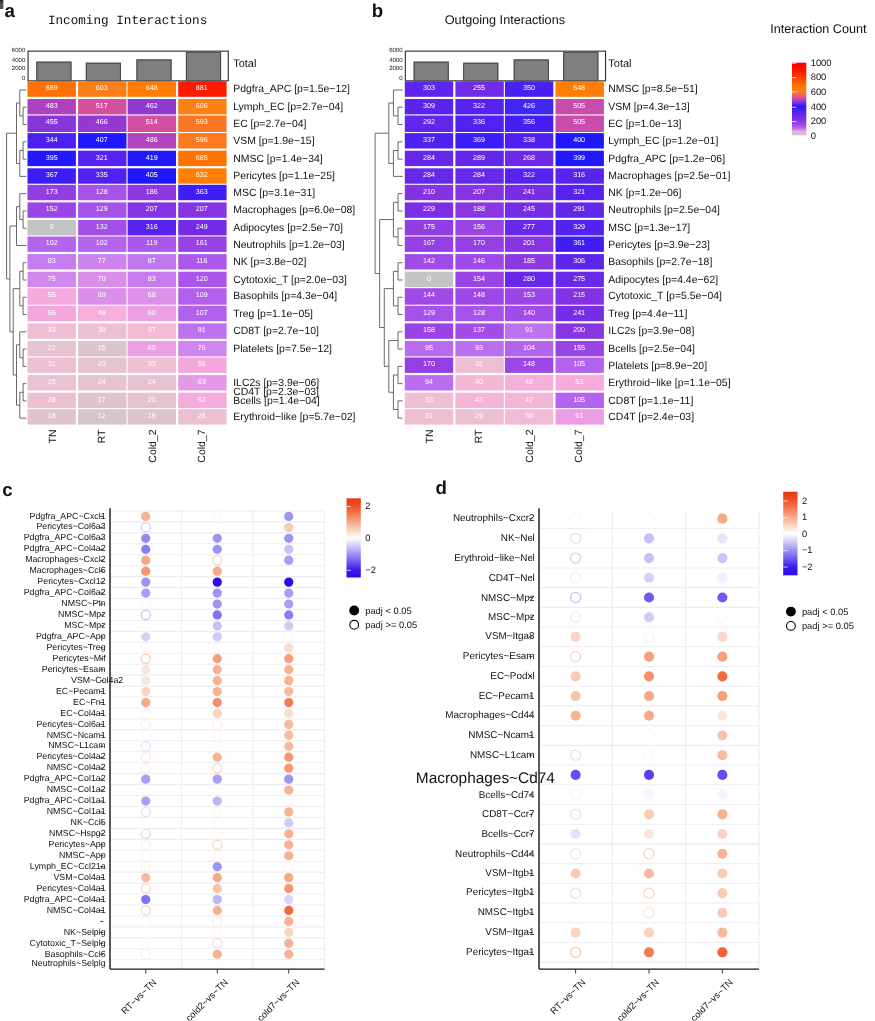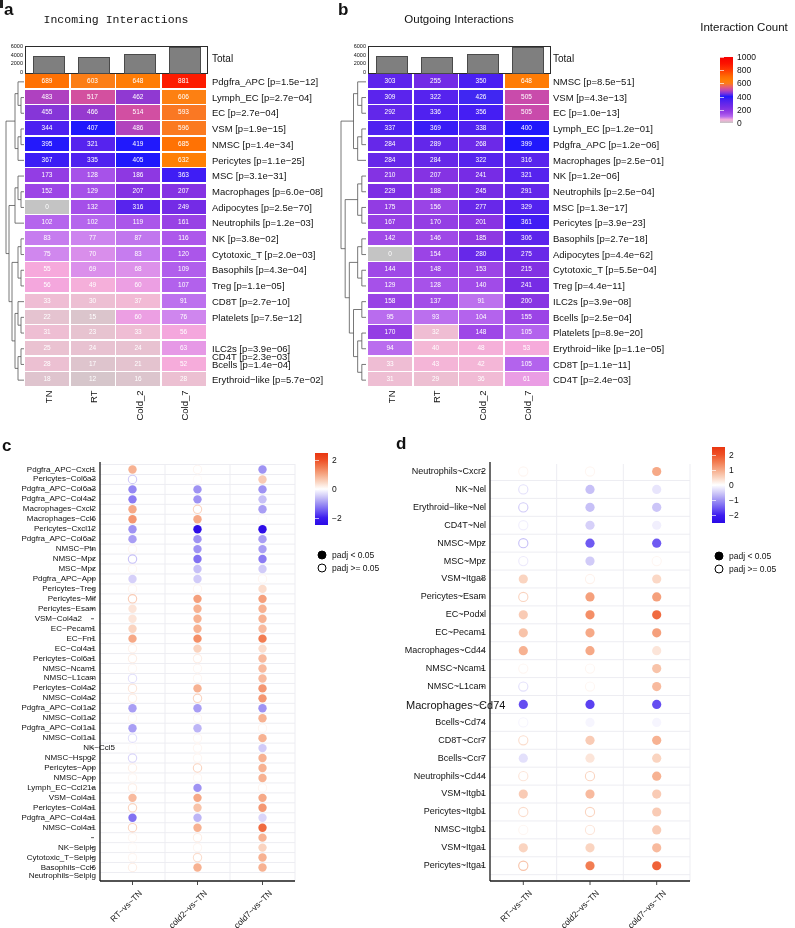--- a/index.html
+++ b/index.html
@@ -511,34 +511,34 @@
     <div class="dotlab" style="left: 0px; top: 514.29px; width: 96px; font-size: 8px;">Macrophages~Ccl6</div>
     <div class="dotlab" style="left: 0px; top: 524.24px; width: 96px; font-size: 8px;">Pericytes~Cxcl12</div>
     <div class="dotlab" style="left: 0px; top: 534.19px; width: 96px; font-size: 8px;">Pdgfra_APC~Col6a2</div>
     <div class="dotlab" style="left: 0px; top: 544.14px; width: 96px; font-size: 8px;">NMSC~Ptn</div>
     <div class="dotlab" style="left: 0px; top: 554.09px; width: 96px; font-size: 8px;">NMSC~Mpz</div>
     <div class="dotlab" style="left: 0px; top: 564.04px; width: 96px; font-size: 8px;">MSC~Mpz</div>
     <div class="dotlab" style="left: 0px; top: 573.99px; width: 96px; font-size: 8px;">Pdgfra_APC~App</div>
     <div class="dotlab" style="left: 0px; top: 583.94px; width: 96px; font-size: 8px;">Pericytes~Treg</div>
     <div class="dotlab" style="left: 0px; top: 593.89px; width: 96px; font-size: 8px;">Pericytes~Mif</div>
     <div class="dotlab" style="left: 0px; top: 603.84px; width: 96px; font-size: 8px;">Pericytes~Esam</div>
-    <div class="dotlab" style="left: 0px; top: 613.79px; width: 82px; font-size: 8px;">VSM~Col4a2</div>
+    <div class="dotlab" style="left: 0px; top: 613.79px; width: 112px; font-size: 8px;">VSM~Col4a2</div>
     <div class="dotlab" style="left: 0px; top: 623.74px; width: 96px; font-size: 8px;">EC~Pecam1</div>
     <div class="dotlab" style="left: 0px; top: 633.69px; width: 96px; font-size: 8px;">EC~Fn1</div>
     <div class="dotlab" style="left: 0px; top: 643.64px; width: 96px; font-size: 8px;">EC~Col4a1</div>
     <div class="dotlab" style="left: 0px; top: 653.59px; width: 96px; font-size: 8px;">Pericytes~Col6a1</div>
     <div class="dotlab" style="left: 0px; top: 663.54px; width: 96px; font-size: 8px;">NMSC~Ncam1</div>
     <div class="dotlab" style="left: 0px; top: 673.49px; width: 96px; font-size: 8px;">NMSC~L1cam</div>
     <div class="dotlab" style="left: 0px; top: 683.44px; width: 96px; font-size: 8px;">Pericytes~Col4a2</div>
     <div class="dotlab" style="left: 0px; top: 693.39px; width: 96px; font-size: 8px;">NMSC~Col4a2</div>
     <div class="dotlab" style="left: 0px; top: 703.34px; width: 96px; font-size: 8px;">Pdgfra_APC~Col1a2</div>
     <div class="dotlab" style="left: 0px; top: 713.29px; width: 96px; font-size: 8px;">NMSC~Col1a2</div>
     <div class="dotlab" style="left: 0px; top: 723.24px; width: 96px; font-size: 8px;">Pdgfra_APC~Col1a1</div>
     <div class="dotlab" style="left: 0px; top: 733.19px; width: 96px; font-size: 8px;">NMSC~Col1a1</div>
-    <div class="dotlab" style="left: 0px; top: 743.14px; width: 115px; font-size: 8px;">NK~Ccl5</div>
+    <div class="dotlab" style="left: 0px; top: 743.14px; width: 96px; font-size: 8px;">NK~Ccl5</div>
     <div class="dotlab" style="left: 0px; top: 753.09px; width: 96px; font-size: 8px;">NMSC~Hspg2</div>
     <div class="dotlab" style="left: 0px; top: 763.04px; width: 96px; font-size: 8px;">Pericytes~App</div>
     <div class="dotlab" style="left: 0px; top: 772.99px; width: 96px; font-size: 8px;">NMSC~App</div>
     <div class="dotlab" style="left: 0px; top: 782.94px; width: 96px; font-size: 8px;">Lymph_EC~Ccl21a</div>
     <div class="dotlab" style="left: 0px; top: 792.89px; width: 96px; font-size: 8px;">VSM~Col4a1</div>
     <div class="dotlab" style="left: 0px; top: 802.84px; width: 96px; font-size: 8px;">Pericytes~Col4a1</div>
     <div class="dotlab" style="left: 0px; top: 812.79px; width: 96px; font-size: 8px;">Pdgfra_APC~Col4a1</div>
     <div class="dotlab" style="left: 0px; top: 822.74px; width: 96px; font-size: 8px;">NMSC~Col4a1</div>
     <div class="dotlab" style="left: 0px; top: 871px; width: 96px; font-size: 8px;">Neutrophils~Selplg</div>
     <div class="dotlab" style="left: 0px; top: 842.64px; width: 96px; font-size: 8px;">NK~Selplg</div>
@@ -691,21 +691,21 @@
     <div class="dotlab" style="left: 390px; top: 519.68px; width: 96px; font-size: 9px;">CD4T~Ncl</div>
     <div class="dotlab" style="left: 390px; top: 537.6px; width: 96px; font-size: 9px;">NMSC~Mpz</div>
     <div class="dotlab" style="left: 390px; top: 555.52px; width: 96px; font-size: 9px;">MSC~Mpz</div>
     <div class="dotlab" style="left: 390px; top: 573.44px; width: 96px; font-size: 9px;">VSM~Itga8</div>
     <div class="dotlab" style="left: 390px; top: 591.36px; width: 96px; font-size: 9px;">Pericytes~Esam</div>
     <div class="dotlab" style="left: 390px; top: 609.28px; width: 96px; font-size: 9px;">EC~Podxl</div>
     <div class="dotlab" style="left: 390px; top: 627.2px; width: 96px; font-size: 9px;">EC~Pecam1</div>
     <div class="dotlab" style="left: 390px; top: 645.12px; width: 96px; font-size: 9px;">Macrophages~Cd44</div>
     <div class="dotlab" style="left: 390px; top: 663.04px; width: 96px; font-size: 9px;">NMSC~Ncam1</div>
     <div class="dotlab" style="left: 390px; top: 680.96px; width: 96px; font-size: 9px;">NMSC~L1cam</div>
-    <div class="dotlab" style="left: 406px; top: 698.88px; width: 96px; font-size: 11px;">Macrophages~Cd74</div>
+    <div class="dotlab" style="left: 378px; top: 698.88px; width: 96px; font-size: 14px;">Macrophages~Cd74</div>
     <div class="dotlab" style="left: 390px; top: 716.8px; width: 96px; font-size: 9px;">Bcells~Cd74</div>
     <div class="dotlab" style="left: 390px; top: 734.72px; width: 96px; font-size: 9px;">CD8T~Ccr7</div>
     <div class="dotlab" style="left: 390px; top: 752.64px; width: 96px; font-size: 9px;">Bcells~Ccr7</div>
     <div class="dotlab" style="left: 390px; top: 770.56px; width: 96px; font-size: 9px;">Neutrophils~Cd44</div>
     <div class="dotlab" style="left: 390px; top: 788.48px; width: 96px; font-size: 9px;">VSM~Itgb1</div>
     <div class="dotlab" style="left: 390px; top: 806.4px; width: 96px; font-size: 9px;">Pericytes~Itgb1</div>
     <div class="dotlab" style="left: 390px; top: 824.32px; width: 96px; font-size: 9px;">NMSC~Itgb1</div>
     <div class="dotlab" style="left: 390px; top: 842.24px; width: 96px; font-size: 9px;">VSM~Itga1</div>
     <div class="dotlab" style="left: 390px; top: 860.16px; width: 96px; font-size: 9px;">Pericytes~Itga1</div>
     <div class="xlab45" style="left: 447.3px; top: 888px; width: 80px;">RT~vs~TN</div>

